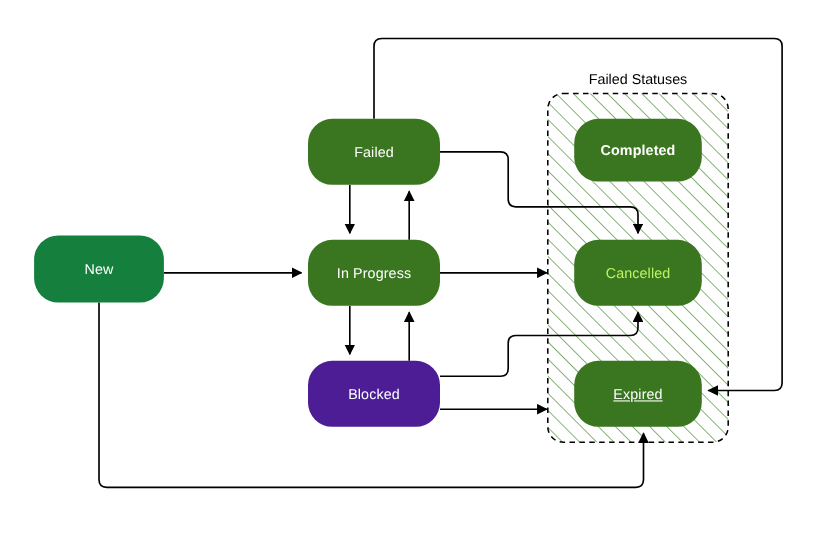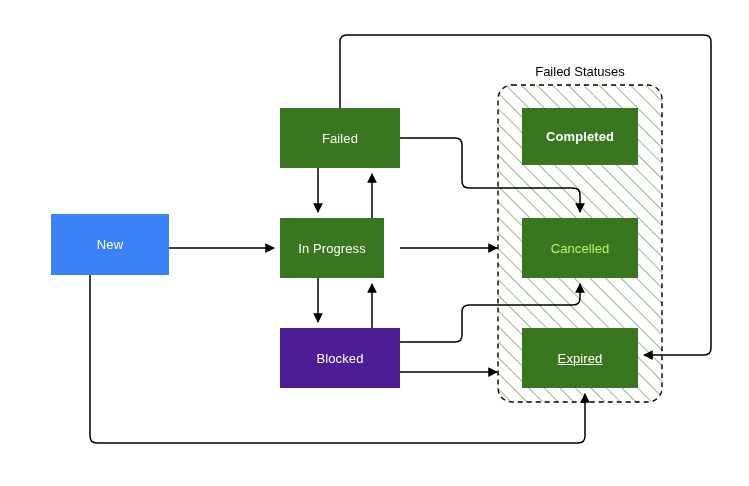--- a/index.html
+++ b/index.html
@@ -21,21 +21,21 @@
   #diagram-svg {
     position: absolute;
     top: 0;
     left: 0;
     width: 749px;
     height: 486px;
   }
   .node-box {
     position: absolute;
     box-sizing: border-box;
-    border-radius: 0;
+    border-radius: 22px;
     display: flex;
     align-items: center;
     justify-content: center;
     color: #ffffff;
     font-size: 13px;
     font-family: "Liberation Sans", sans-serif;
     letter-spacing: 0.1px;
     white-space: nowrap;
   }
   .group-label {
@@ -78,27 +78,27 @@
         <path d="M 400 372 L 497 372" fill="none" stroke="#000000" stroke-width="1.5" marker-end="url(#arrow-head)"></path>
         <path d="M 340 108 L 340 42 Q 340 35 347 35 L 704 35 Q 711 35 711 42 L 711 348 Q 711 355 704 355 L 644 355" fill="none" stroke="#000000" stroke-width="1.5" marker-end="url(#arrow-head)"></path>
         <path d="M 90 275 L 90 436 Q 90 443 97 443 L 578 443 Q 585 443 585 436 L 585 394" fill="none" stroke="#000000" stroke-width="1.5" marker-end="url(#arrow-head)"></path>
       </g>
   </svg>
 
   <div id="group-label-layer">
       <div class="group-label" style="left: 498px; width: 164px; top: 64px;">Failed Statuses</div>
     </div>
   <div id="node-layer">
-      <div class="node-box" style="left: 31px; top: 214px; width: 118px; height: 61px; background: #3b82f6; color: rgb(255, 255, 255); margin-left: 20px;">
+      <div class="node-box" style="left: 31px; top: 214px; width: 118px; height: 61px; background: #15803d; color: rgb(255, 255, 255);">
         <span>New</span>
       </div>
       <div class="node-box" style="left: 280px; top: 108px; width: 120px; height: 60px; background: rgb(58, 118, 32); color: rgb(255, 255, 255);">
         <span>Failed</span>
       </div>
-      <div class="node-box" style="left: 280px; top: 218px; width: 104px; height: 60px; background: rgb(58, 118, 32); color: rgb(255, 255, 255);">
+      <div class="node-box" style="left: 280px; top: 218px; width: 120px; height: 60px; background: rgb(58, 118, 32); color: rgb(255, 255, 255);">
         <span>In Progress</span>
       </div>
       <div class="node-box" style="left: 280px; top: 328px; width: 120px; height: 60px; background: #4c1d95; color: rgb(255, 255, 255);">
         <span>Blocked</span>
       </div>
       <div class="node-box" style="left: 522px; top: 108px; width: 116px; height: 57px; background: rgb(58, 118, 32); color: rgb(255, 255, 255); font-weight: bold;">
         <span>Completed</span>
       </div>
       <div class="node-box" style="left: 522px; top: 218px; width: 116px; height: 60px; background: rgb(58, 118, 32); color: #bef264;">
         <span>Cancelled</span>

